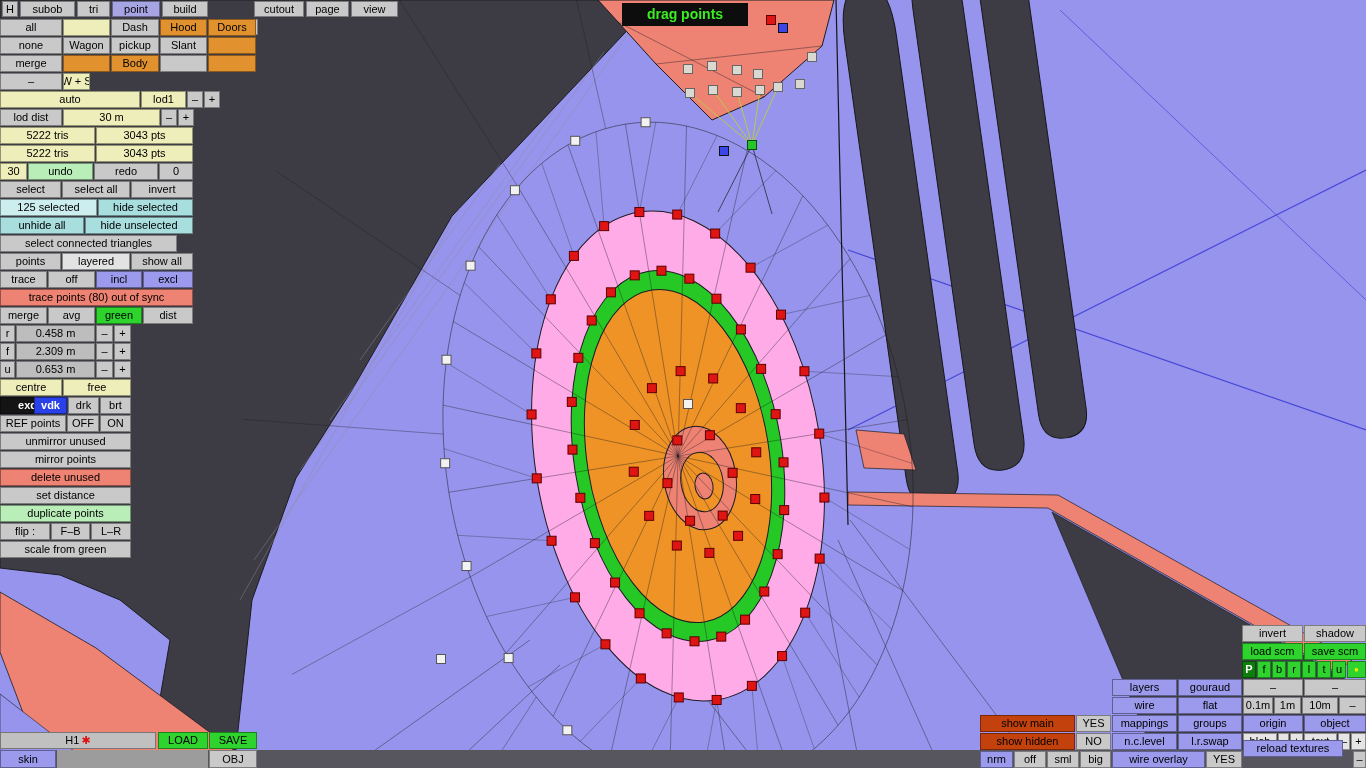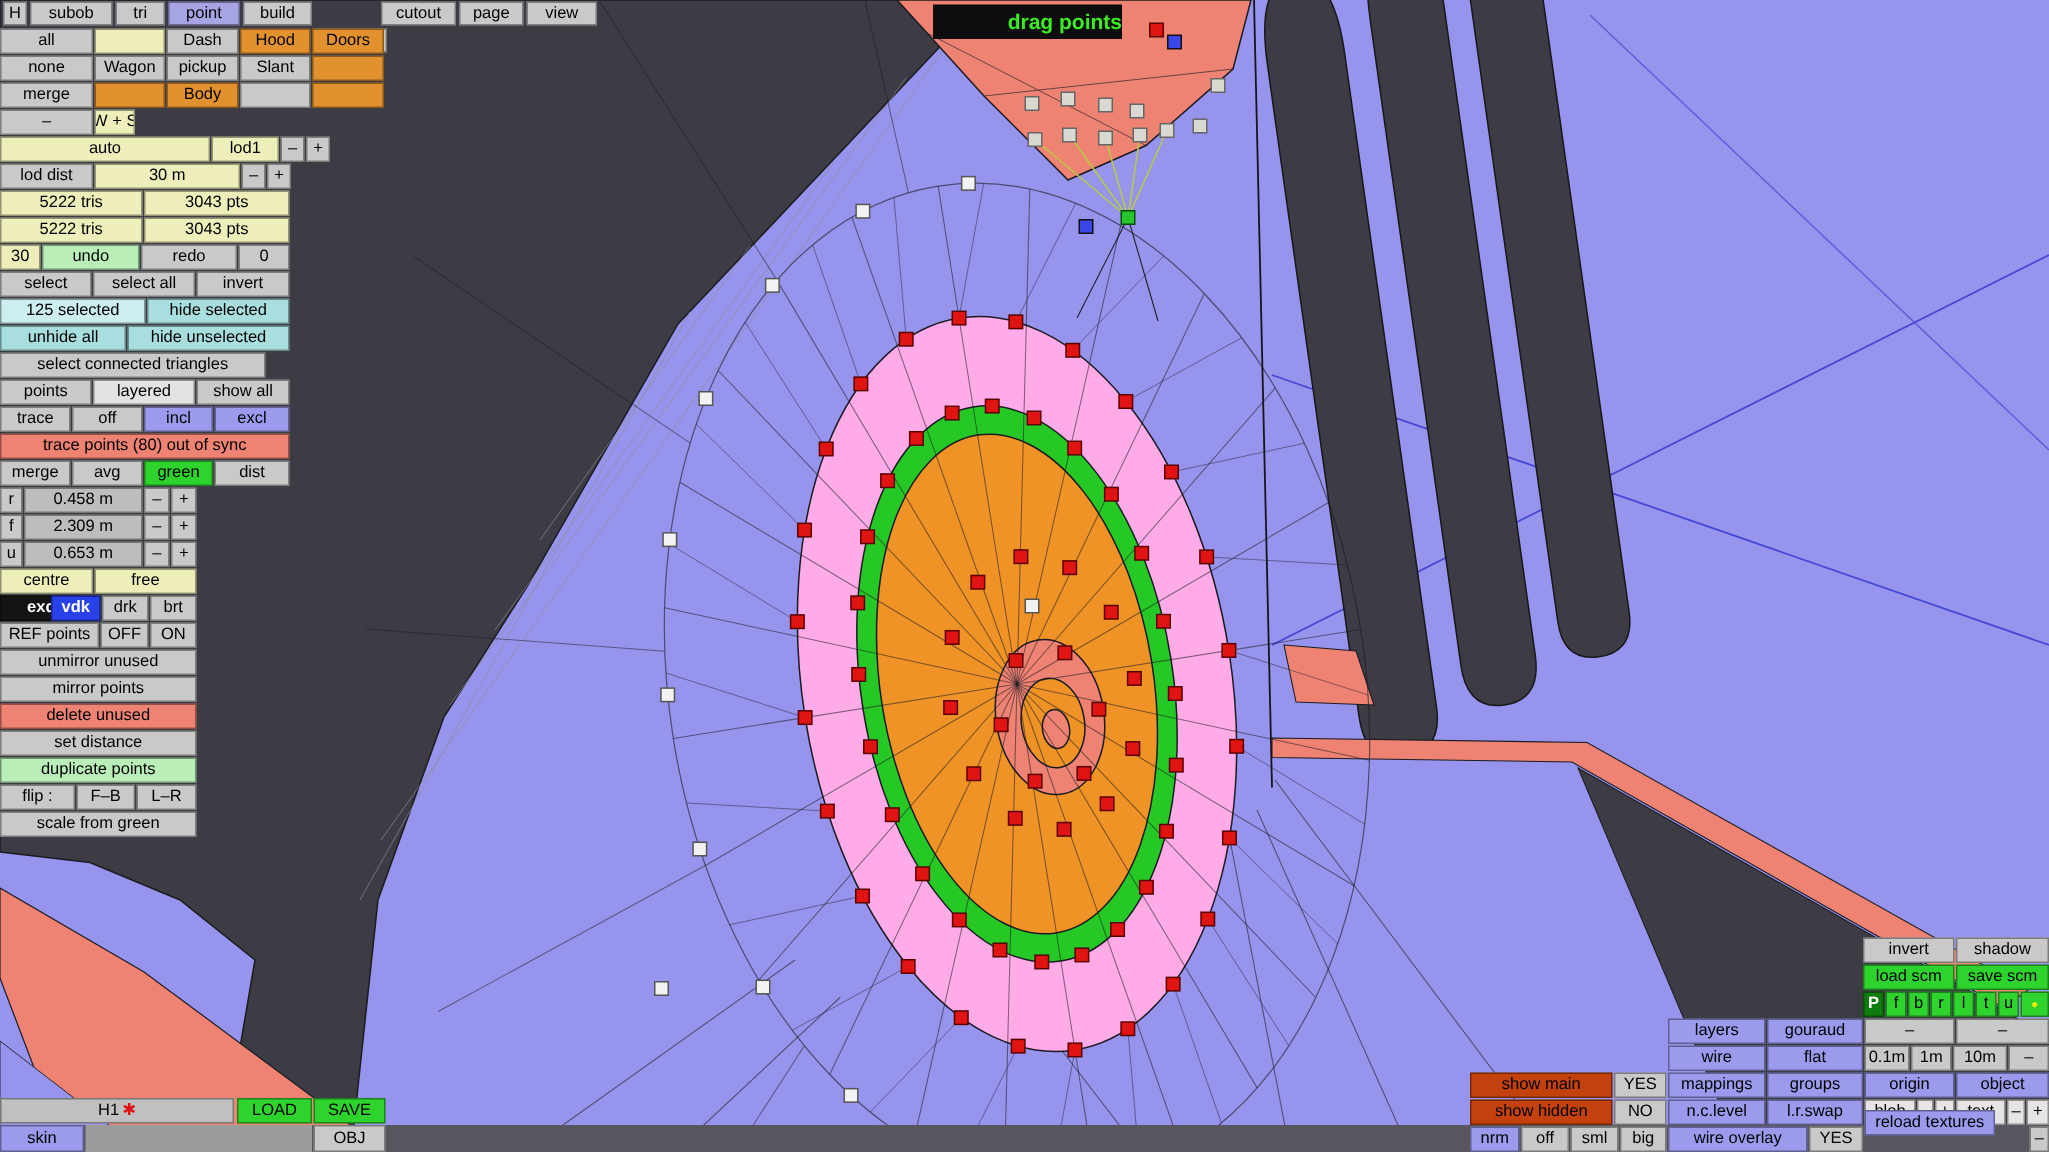--- a/index.html
+++ b/index.html
@@ -20,21 +20,21 @@
   .pgrn{background:#b9eeb9}
   .dgrn{background:#0e7d0e;color:#fff;font-weight:bold}
   .dk{background:#141414;color:#fff;font-weight:bold}
   .blu{background:#2941e8;color:#fff;font-weight:bold}
   .pea{background:#c2410c}
   .ylw{background:#e5e5e5}
   .val{background:#bdbdbd}
   .lgt{background:#e3e3e3}
   .mact{background:#a7a4e4}
   .tooltip{position:absolute;left:622px;top:3px;width:126px;height:23px;background:#0d0d0d;
-     color:#3bee22;font:bold 14px/23px "Liberation Sans",sans-serif;text-align:right;z-index:6}
+     color:#3bee22;font:bold 14px/23px "Liberation Sans",sans-serif;text-align:center;z-index:6}
   .strip{position:absolute;left:0;top:750px;width:1366px;height:18px;background:#57555e;z-index:3}
   .strip-l{position:absolute;left:57px;top:750px;width:151px;height:18px;background:#9c9c9c;z-index:4}
   .star{color:#e01010;margin-left:2px}
 </style>
 </head>
 <body>
 
 <svg id="scene" width="1366" height="768" viewBox="0 0 1366 768">
   <rect x="0" y="0" width="1366" height="768" fill="#9694ec"></rect>
 
@@ -428,14 +428,14 @@
 <div class="b ylw" style="left:1304px;top:733px;width:33px">text</div>
 <div class="b ylw" style="left:1338px;top:733px;width:12px">–</div>
 <div class="b ylw" style="left:1351px;top:733px;width:15px">+</div>
 
 <div class="b peri" style="left:980px;top:751px;width:33px;height:17px">nrm</div>
 <div class="b" style="left:1014px;top:751px;width:32px;height:17px">off</div>
 <div class="b" style="left:1047px;top:751px;width:32px;height:17px">sml</div>
 <div class="b" style="left:1080px;top:751px;width:31px;height:17px">big</div>
 <div class="b peri" style="left:1112px;top:751px;width:93px;height:17px">wire overlay</div>
 <div class="b" style="left:1206px;top:751px;width:36px;height:17px">YES</div>
-<div class="b peri" style="left:1243px;top:740px;width:87px;height:17px">reload textures</div>
+<div class="b peri" style="left:1243px;top:740px;width:100px;height:17px">reload textures</div>
 <div class="b" style="left:1353px;top:751px;width:13px;height:17px">–</div>
 
 </body></html>

